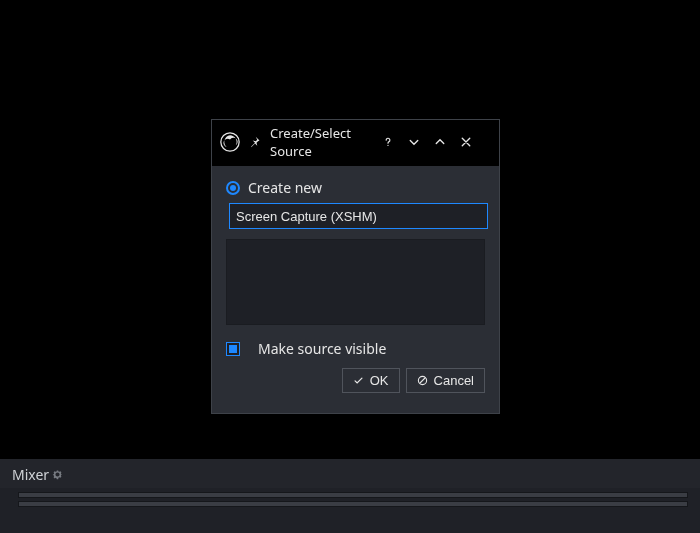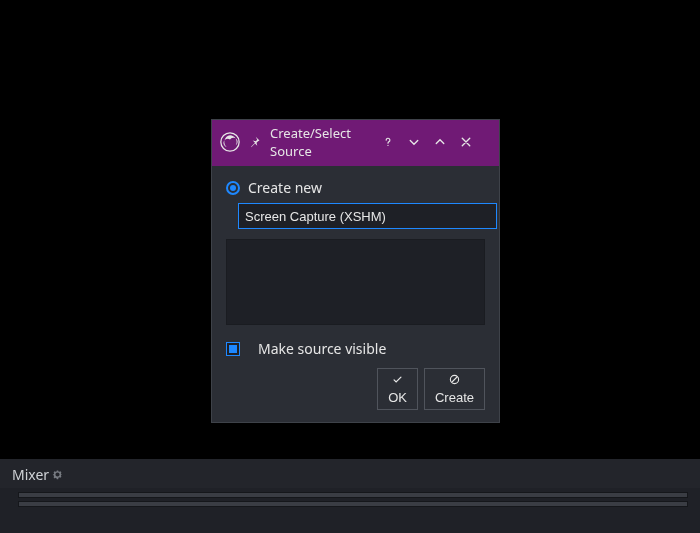--- a/index.html
+++ b/index.html
@@ -20,21 +20,21 @@
     width: 289px;
     background: #2b2e35;
     border: 1px solid #3e4249;
     box-shadow: 0 0 0 1px rgba(0,0,0,.3);
   }
   .titlebar {
     display: flex;
     align-items: center;
     gap: 8px;
     padding: 4px 26px 6px 8px;
-    background: #701a75;
+    background: #000000;
     justify-content: center;
   }
   .app-icon {
     width: 20px; height: 20px;
     flex: 0 0 auto;
     display: inline-flex; align-items: center; justify-content: center;
   }
   .pin-icon {
     width: 14px; height: 14px;
     flex: 0 0 auto;
@@ -52,21 +52,21 @@
     gap: 12px;
   }
   .title-controls .ctl {
     width: 14px; height: 14px;
     display: inline-flex; align-items: center; justify-content: center;
     color: #e6e6e6;
     cursor: default;
   }
 
   .dialog-body {
-    padding: 8px 14px 12px 14px;
+    padding: 8px 14px 20px 14px;
   }
   .radio-row {
     display: flex;
     align-items: center;
     gap: 8px;
     padding: 4px 0;
     font-size: 14px;
   }
   .radio {
     width: 14px; height: 14px;
@@ -88,21 +88,21 @@
   }
 
   .name-input {
     width: 100%;
     height: 26px;
     background: #1e2026;
     border: 1px solid #1e88ff;
     color: #e6e6e6;
     font-size: 13px;
     padding: 0 6px;
-    margin: 2px 0 6px 12px;
+    margin: 2px 0 6px 3px;
     outline: none;
   }
   .name-input::selection { background: #1e88ff; color:#fff; }
 
   .listbox {
     width: 100%;
     height: 86px;
     background: #1e2026;
     border: 1px solid #1a1c21;
     margin: 4px 0 12px 0;
@@ -138,21 +138,20 @@
   .btn {
     display: inline-flex;
     align-items: center;
     gap: 5px;
     border: 1px solid #50545c;
     background: #2b2e35;
     color: #e6e6e6;
     font-size: 13px;
     padding: 4px 10px;
     cursor: default;
-    flex-direction: column;
   }
   .btn .btn-ico {
     width: 12px; height: 12px;
     display: inline-flex; align-items: center; justify-content: center;
   }
 
   
   .mixer-panel {
     position: absolute;
     left: 0; top: 458px;
@@ -256,21 +255,21 @@
         </span>
         <span>OK</span>
       </button>
       <button class="btn">
         <span class="btn-ico">
           <svg viewBox="0 0 16 16" width="11" height="11" fill="none" stroke="#e6e6e6" stroke-width="1.6">
             <circle cx="8" cy="8" r="6"></circle>
             <path d="M4 12L12 4"></path>
           </svg>
         </span>
-        <span>Create</span>
+        <span>Cancel</span>
       </button>
     </div>
   </div>
 </div>
 
 <div class="mixer-panel">
   <div class="mixer-header">
     <span>Mixer</span>
     <span class="gear-icon">
       <svg viewBox="0 0 16 16" width="11" height="11" fill="#777b82">

